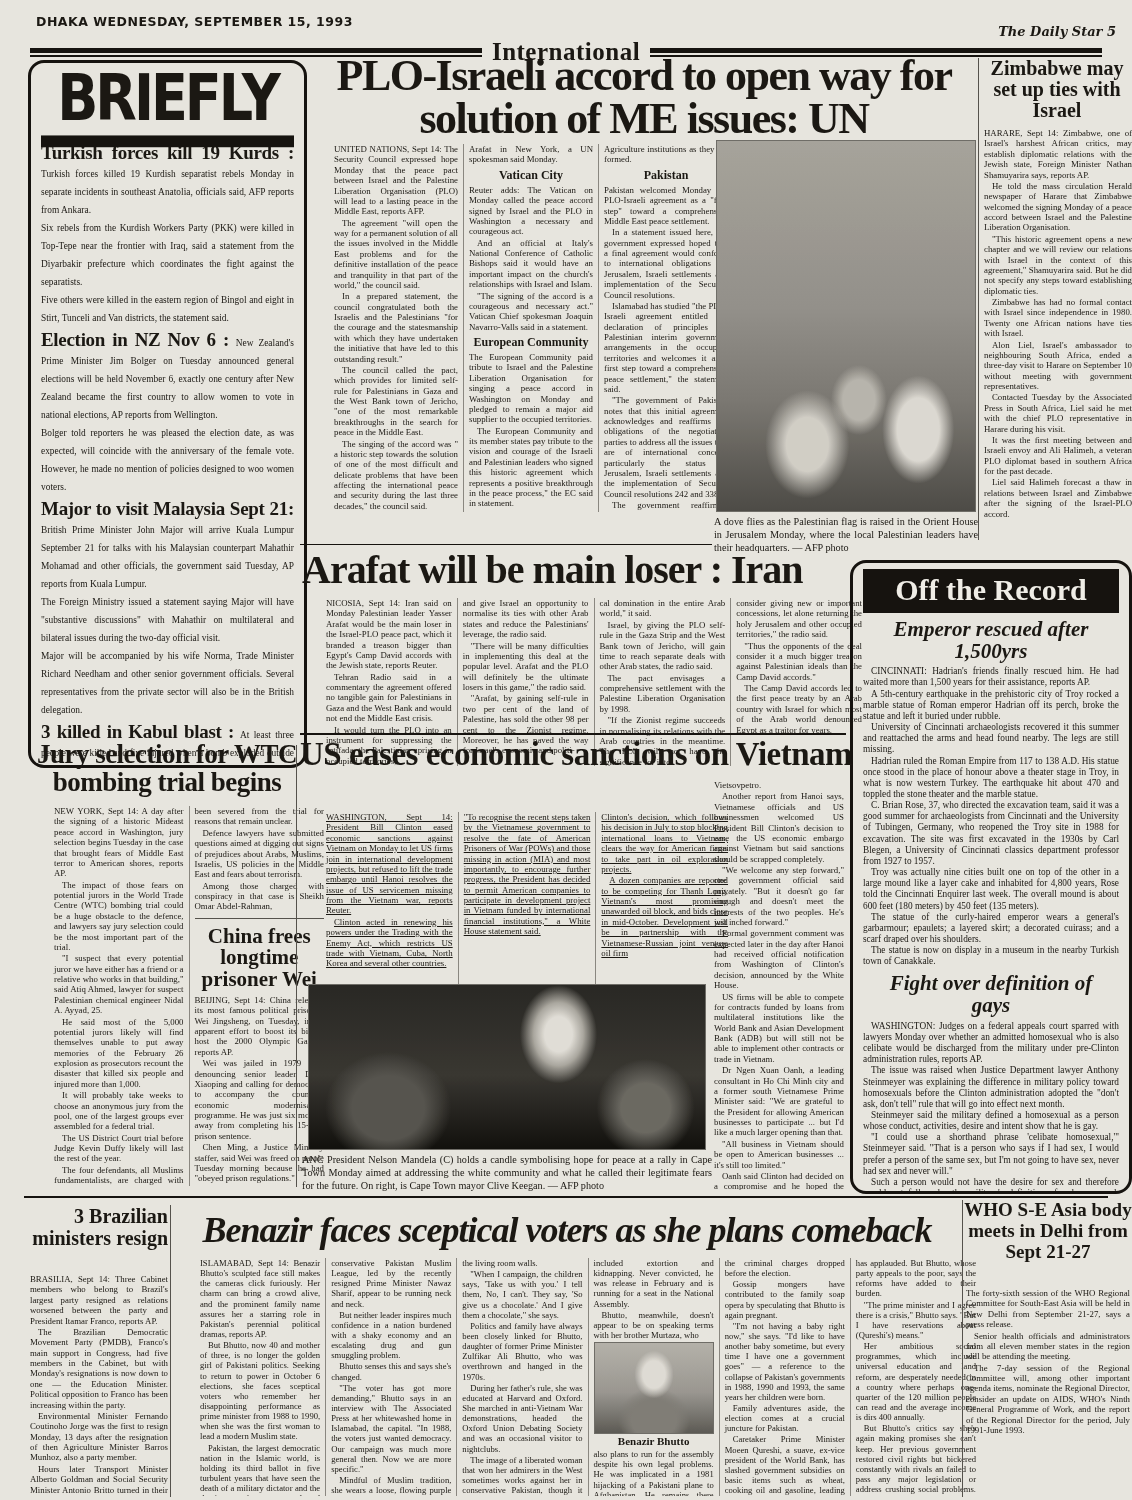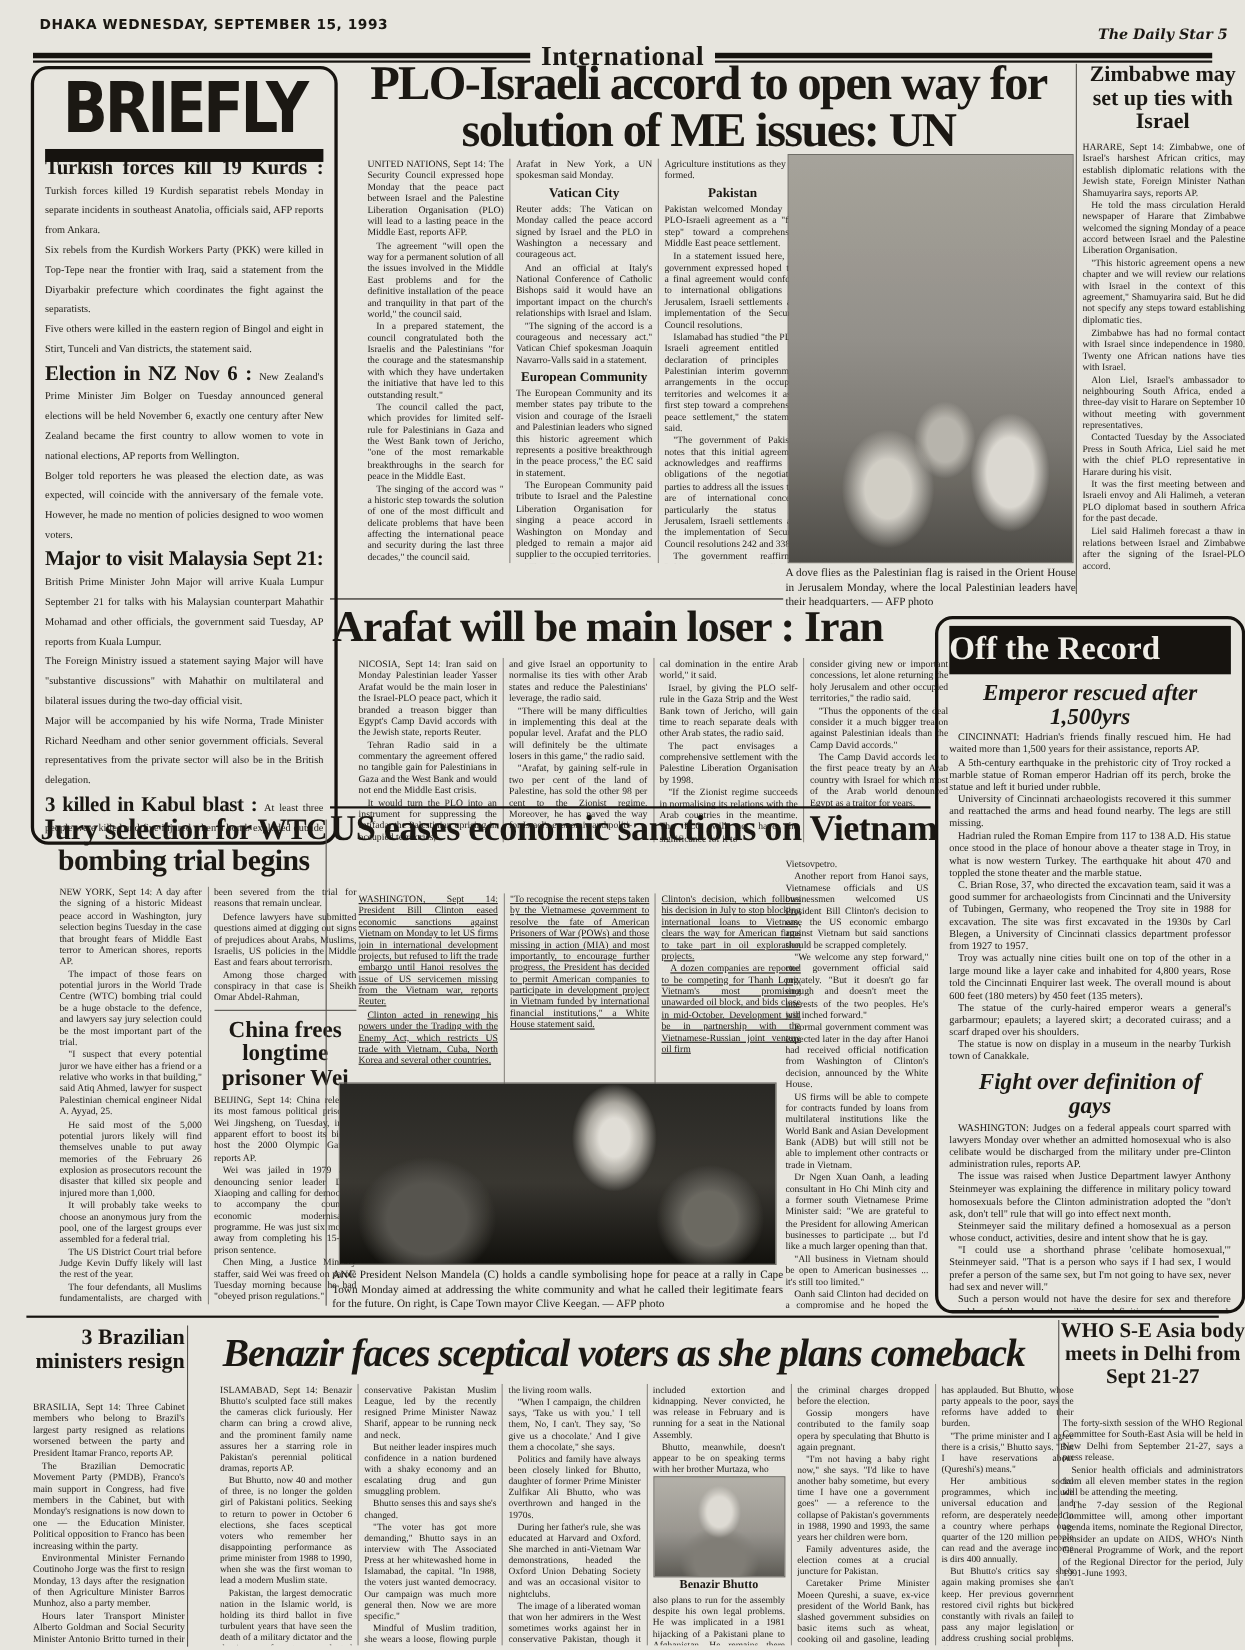--- a/index.html
+++ b/index.html
@@ -51,21 +51,21 @@
   .zim-head { position:absolute; left:982px; top:58px; width:150px;
     font:bold 20px/1.05 "Liberation Serif", serif; text-align:center; }
   .zim-body { position:absolute; left:984px; top:128px; width:148px; height:414px; overflow:hidden; }
   
   .arafat-headline { position:absolute; left:302px; top:550px; width:544px;
     font:bold 40px/1 "Liberation Serif", serif; letter-spacing:-1px; white-space:nowrap; }
   .arafat-cols { position:absolute; left:300px; top:598px; width:546px; height:168px; }
   
   .offrecord { position:absolute; left:850px; top:560px; width:282px; height:634px;
     border:3px solid #16130f; border-radius:16px; padding:6px 10px; overflow:hidden; }
-  .or-banner { background:#16130f; color:#efede6; text-align:left;
+  .or-banner { background:#16130f; color:#efede6; text-align:center;
     font:bold 30px/1.4 "Liberation Serif", serif; height:44px; margin:0 0 4px; }
   .or-head { font:bold italic 21px/1.03 "Liberation Serif", serif; text-align:center; margin:6px 18px 4px; }
   .or-body p { font:9.3px/1.2 "Liberation Serif", serif; text-align:justify; text-indent:8px; margin:0; }
   
   .wtc-headline { position:absolute; left:24px; top:740px; width:286px;
     font:bold 27px/1.05 "Liberation Serif", serif; text-align:center; letter-spacing:-.5px; }
   .wtc-cols { position:absolute; left:28px; top:806px; width:280px; height:380px; }
   .china-head { font:bold 21px/1.02 "Liberation Serif", serif; text-align:center;
     border-top:1px solid #55524c; margin:6px 0 5px; padding-top:7px; }
   
@@ -145,22 +145,22 @@
           <p>Arafat in New York, a UN spokesman said Monday.</p>
         </div>
       <div class="subhead">Vatican City</div>
       <div class="small-body">
           <p>Reuter adds: The Vatican on Monday called the peace accord signed by Israel and the PLO in Washington a necessary and courageous act.</p>
           <p>And an official at Italy's National Conference of Catholic Bishops said it would have an important impact on the church's relationships with Israel and Islam.</p>
           <p>"The signing of the accord is a courageous and necessary act." Vatican Chief spokesman Joaquin Navarro-Valls said in a statement.</p>
         </div>
       <div class="subhead">European Community</div>
       <div class="small-body">
+          <p>The European Community paid tribute to Israel and the Palestine Liberation Organisation for singing a peace accord in Washington on Monday and pledged to remain a major aid supplier to the occupied territories.</p>
           <p>The European Community and its member states pay tribute to the vision and courage of the Israeli and Palestinian leaders who signed this historic agreement which represents a positive breakthrough in the peace process," the EC said in statement.</p>
-          <p>The European Community paid tribute to Israel and the Palestine Liberation Organisation for singing a peace accord in Washington on Monday and pledged to remain a major aid supplier to the occupied territories.</p>
           <p>"The European Community is ready to offer a package of immediate aid of 20 million ecus (24 million dollar) and to discuss medium term aid with</p>
         </div>
     </div>
     <div>
       <div class="small-body">
           <p>Agriculture institutions as they are formed.</p>
         </div>
       <div class="subhead">Pakistan</div>
       <div class="small-body">
           <p>Pakistan welcomed Monday the PLO-Israeli agreement as a "first step" toward a comprehensive Middle East peace settlement.</p>

